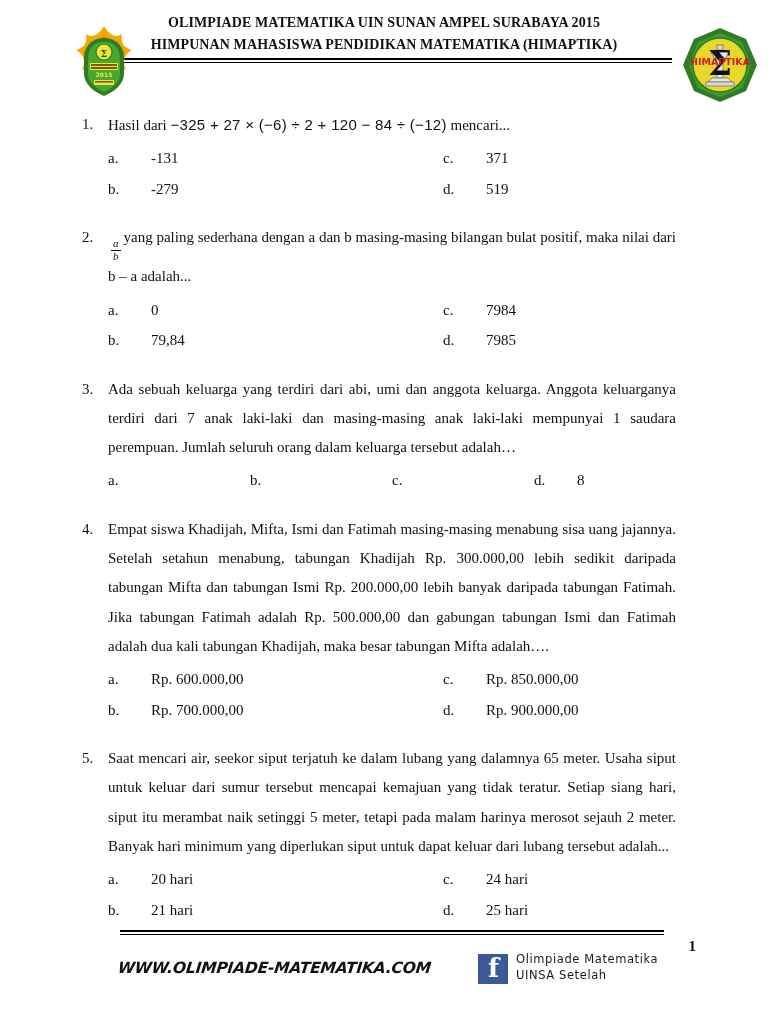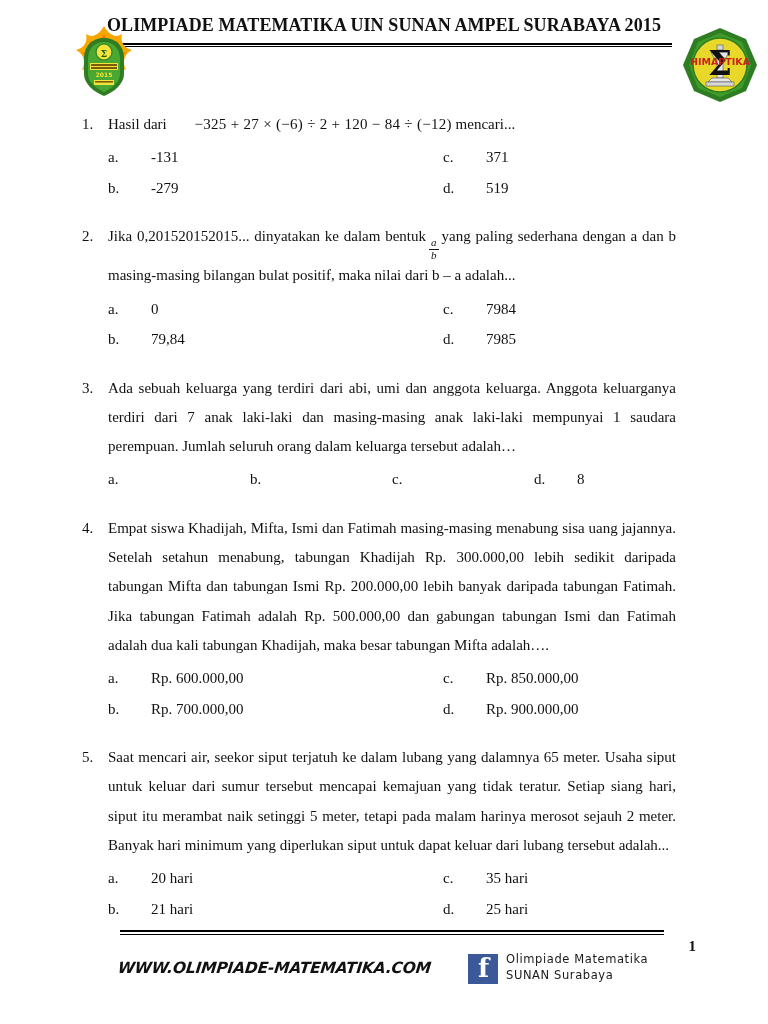--- a/index.html
+++ b/index.html
@@ -23,21 +23,21 @@
     height: 100px;
     padding: 12px 0 0 0;
   }
   .header-titles {
     margin: 0 92px 0 92px;
     text-align: center;
   }
   .header-line {
     font-family: "Liberation Serif", "DejaVu Serif", serif;
     font-weight: bold;
-    font-size: 18px;
+    font-size: 14px;
     letter-spacing: 0.1px;
     line-height: 1.55;
     white-space: nowrap;
   }
   .header-rule {
     margin: 3px 96px 0 118px;
   }
   .header-rule .thick {
     border-top: 2.6px solid #000;
   }
@@ -82,23 +82,22 @@
   .q-body {
     flex: 1 1 auto;
     font-size: 15px;
     line-height: 1.95;
     text-align: justify;
     text-justify: inter-word;
   }
   .q-body.nowrap-stretch { text-align: left; }
 
   .mathexpr {
-    font-family: Liberation Serif, serif;
+    font-family: Liberation Sans, sans-serif;
     letter-spacing: 0.3px;
-    margin-left: 24px;
   }
   .frac {
     display: inline-flex;
     flex-direction: column;
     align-items: center;
     vertical-align: -0.45em;
     font-size: 11px;
     line-height: 1.05;
     margin: 0 3px;
     font-style: italic;
@@ -163,21 +162,21 @@
     top: 10px;
     font-family: "DejaVu Sans", sans-serif;
     font-style: italic;
     font-weight: bold;
     font-size: 15.5px;
     letter-spacing: -0.2px;
     transform: skewX(-6deg);
   }
   .footer-fb {
     position: absolute;
-    left: 468px;
+    left: 478px;
     top: 2px;
     display: flex;
     align-items: flex-start;
   }
   .fb-icon {
     width: 30px;
     height: 30px;
     background: #3b5998;
     position: relative;
     flex: 0 0 30px;
@@ -222,20 +221,21 @@
         <rect x="29" y="45" width="26" height="2" fill="#7a5c0a"></rect>
         <text x="42" y="55" font-family="DejaVu Sans, sans-serif" font-size="6" font-weight="bold" fill="#f2e43a" text-anchor="middle">2015</text>
         <rect x="32" y="58" width="20" height="5" fill="#f2e43a"></rect>
         <rect x="33" y="59" width="18" height="1.6" fill="#7a5c0a"></rect>
       </g>
     </svg>
   </div>
 
   <div class="header-titles">
     <div class="header-line">OLIMPIADE MATEMATIKA UIN SUNAN AMPEL SURABAYA 2015</div>
+    <div class="header-line">HIMPUNAN MAHASISWA PENDIDIKAN MATEMATIKA (HIMAPTIKA)</div>
   </div>
   <div class="header-rule">
     <div class="thick"></div>
     <div class="thin"></div>
   </div>
 
   <div class="logo-right">
     <svg viewBox="0 0 80 80" width="80" height="80">
       <polygon points="40,3 66,14 77,40 66,66 40,77 14,66 3,40 14,14" fill="#2f7d22"></polygon>
       <polygon points="40,8 62,17 71,40 62,63 40,72 18,63 9,40 18,17" fill="#3f9c2b"></polygon>
@@ -284,21 +284,21 @@
           <span class="opt-text">519</span>
         </div>
       </div>
     </div>
   </div>
 
   <div class="question">
     <div class="q-row">
       <div class="q-num">2.</div>
       <div class="q-body">
-        <span>Jika 0,201520152015... dinyatakan ke dalam bentuk</span><span class="frac">
+        <span class="frac">
             <span class="num">a</span>
             <span class="den">b</span>
           </span><span>yang paling sederhana dengan a dan b masing-masing bilangan bulat positif, maka nilai dari b – a adalah...</span>
       </div>
     </div>
     <div class="options">
       <div class="opt-grid-2">
         <div class="opt">
           <span class="opt-letter">a.</span>
           <span class="opt-text">0</span>
@@ -376,21 +376,21 @@
       <div class="q-body">Saat mencari air, seekor siput terjatuh ke dalam lubang yang dalamnya 65 meter. Usaha siput untuk keluar dari sumur tersebut mencapai kemajuan yang tidak teratur. Setiap siang hari, siput itu merambat naik setinggi 5 meter, tetapi pada malam harinya merosot sejauh 2 meter. Banyak hari minimum yang diperlukan siput untuk dapat keluar dari lubang tersebut adalah...</div>
     </div>
     <div class="options">
       <div class="opt-grid-2">
         <div class="opt">
           <span class="opt-letter">a.</span>
           <span class="opt-text">20 hari</span>
         </div>
         <div class="opt">
           <span class="opt-letter">c.</span>
-          <span class="opt-text">35 hari</span>
+          <span class="opt-text">24 hari</span>
         </div>
         <div class="opt">
           <span class="opt-letter">b.</span>
           <span class="opt-text">21 hari</span>
         </div>
         <div class="opt">
           <span class="opt-letter">d.</span>
           <span class="opt-text">25 hari</span>
         </div>
       </div>
@@ -404,17 +404,17 @@
     <div class="thick"></div>
     <div class="thin"></div>
   </div>
   <div class="page-number">1</div>
   <div class="footer-body">
     <div class="footer-site">WWW.OLIMPIADE-MATEMATIKA.COM</div>
     <div class="footer-fb">
       <div class="fb-icon"></div>
       <div class="fb-text">
         <div>Olimpiade Matematika</div>
-        <div>SUNAN Surabaya</div>
+        <div>UINSA Setelah</div>
       </div>
     </div>
   </div>
 </div>
 
 </body></html>

